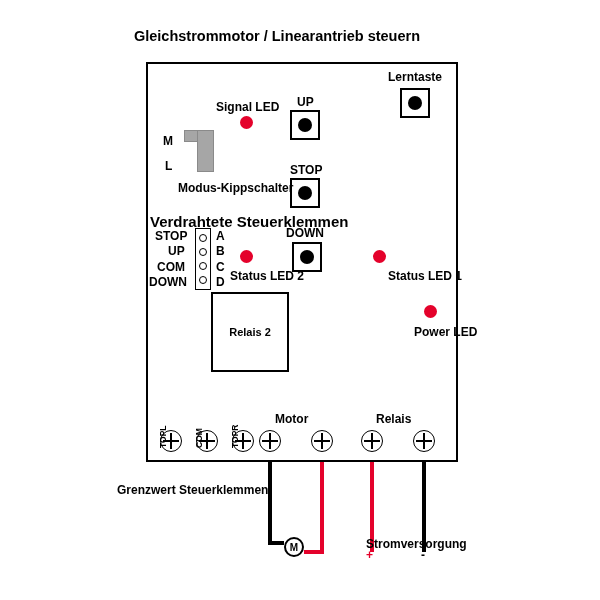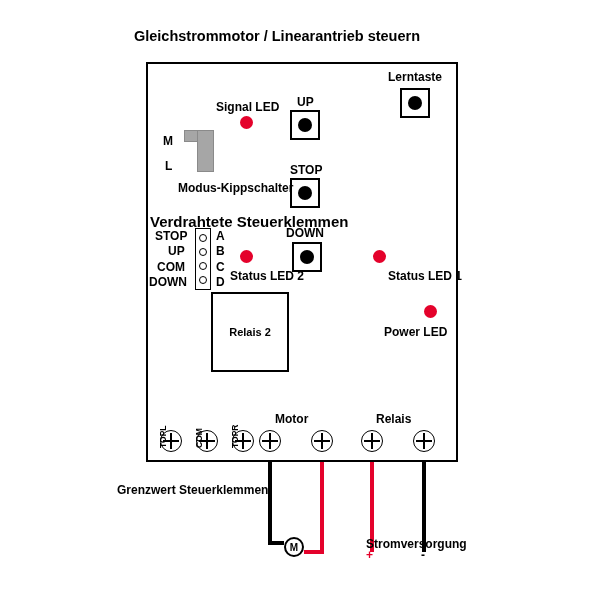--- a/index.html
+++ b/index.html
@@ -207,21 +207,21 @@
   <div class="abs lbl" style="left:216px; top:260px;">C</div>
   <div class="abs lbl" style="left:216px; top:275px;">D</div>
 
   <div class="abs led" style="left:240px; top:250px;"></div>
   <div class="abs lbl" style="left:230px; top:269px;">Status LED 2</div>
 
   <div class="abs led" style="left:373px; top:250px;"></div>
   <div class="abs lbl" style="left:368px; top:269px;margin-left:20px;">Status LED 1</div>
 
   <div class="abs led" style="left:424px; top:305px;"></div>
-  <div class="abs lbl" style="left:384px; top:325px;">Power LED</div>
+  <div class="abs lbl" style="left:414px; top:325px;">Power LED</div>
 
   <div class="abs relay" style="left:211px; top:292px; width:78px; height:80px;">
     <span>Relais 2</span>
   </div>
 
 
   <div class="abs screw-wrap" style="left:160px; top:430px;">
     <div class="screw"></div>
       <div class="h"></div>
       <div class="v"></div>

